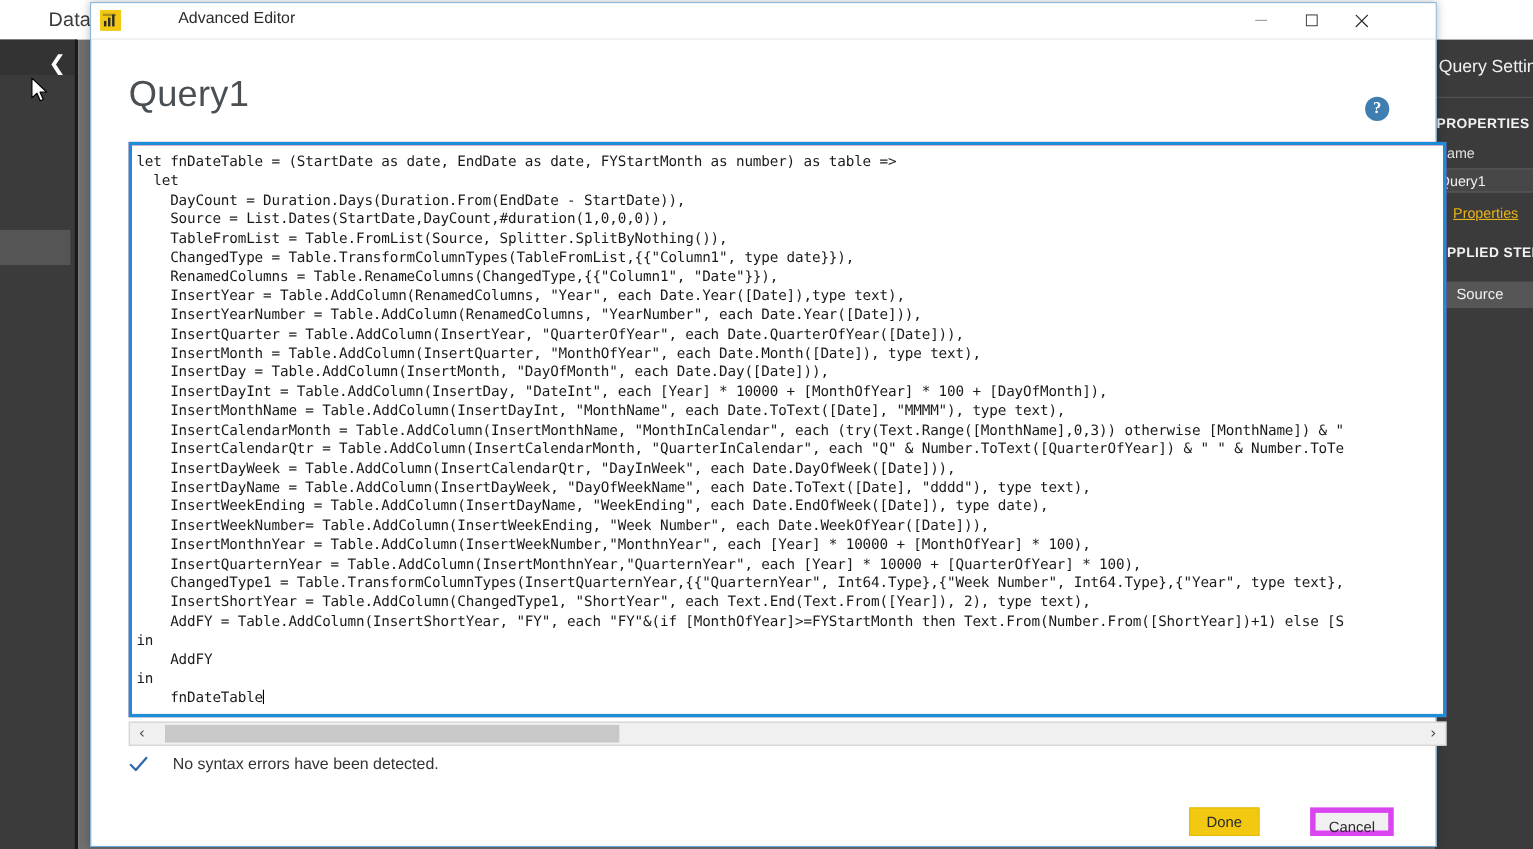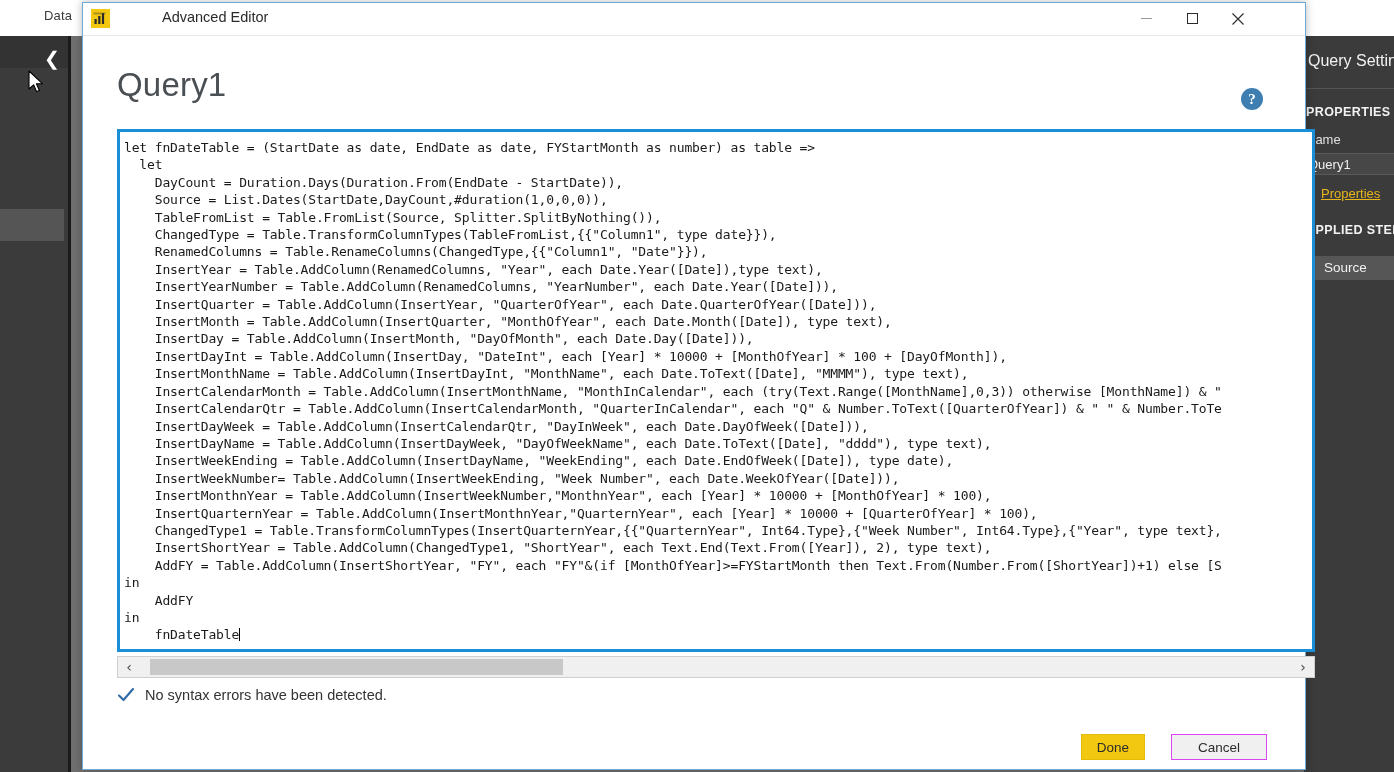--- a/index.html
+++ b/index.html
@@ -25,21 +25,21 @@
   }
   .bg-ribbon-strip {
     position: absolute;
     left: 0; top: 0;
     width: 1394px; height: 36px;
     background: #ffffff;
   }
   .bg-ribbon-label {
     position: absolute;
     left: 44px; top: 8px;
-    font-size: 13px;
+    font-size: 18px;
     color: #3b3b3b;
     letter-spacing: .2px;
     text-align: center;
   }
   .bg-leftpanel {
     position: absolute;
     left: 0; top: 36px;
     width: 70px; height: 736px;
     background: #3b3b3b;
   }
@@ -305,21 +305,21 @@
     background: #c8c8c8;
     cursor: pointer;
   }
 
   
   .status {
     position: absolute;
     left: 34px; top: 683px;
     display: flex;
     align-items: center;
-    gap: 10px;
+    gap: 22px;
   }
   .status-check {
     width: 18px; height: 18px;
     color: #2f6aa8;
   }
   .status-text {
     font-size: 14.5px;
     color: #333333;
   }
 
@@ -335,24 +335,24 @@
   }
   .btn-done {
     right: 160px; top: 731px;
     width: 64px;
     background: #f2c811;
     color: #2b2b2b;
     border: 1px solid #e3bb09;
   }
   .btn-cancel {
     right: 38px; top: 731px;
-    width: 96px;
+    width: 76px;
     background: #f0f0f0;
     color: #2b2b2b;
-    border: 1px solid #d946ef;
+    border: 5px solid #d946ef;
   }
 </style>
 </head>
 <body>
 
 <div id="root">
 
   <div class="bg-app">
     <div class="bg-ribbon-strip">
       <div class="bg-ribbon-label">Data</div>

